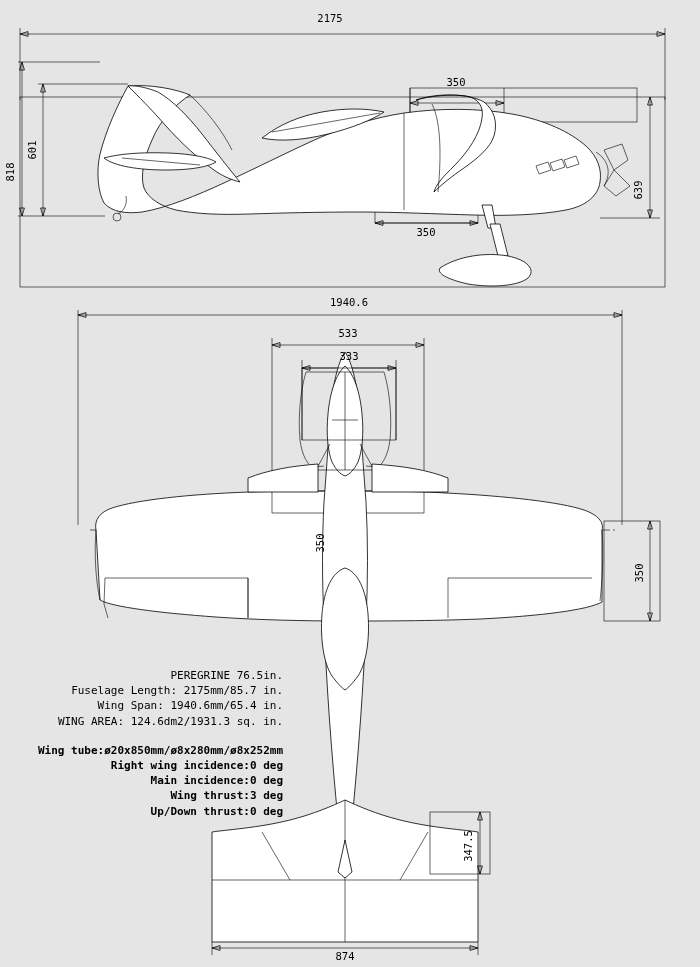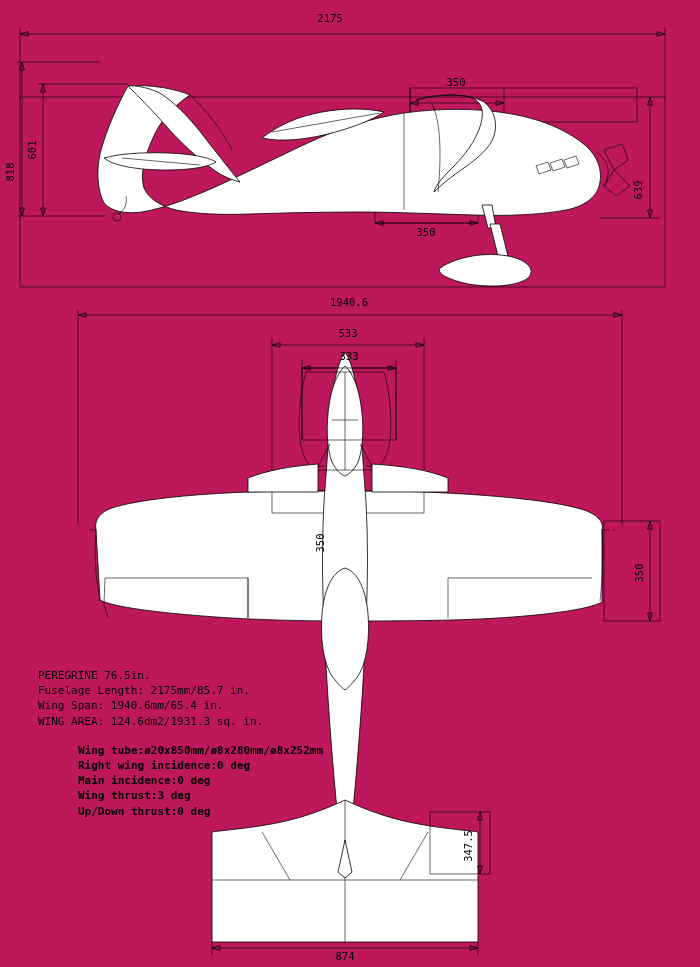--- a/index.html
+++ b/index.html
@@ -7,21 +7,21 @@
     padding: 0;
     background: #ffffff;
   }
   body {
     font-family: "DejaVu Sans Mono", monospace;
   }
   #sheet {
     position: relative;
     width: 700px;
     height: 967px;
-    background: #be185d;
+    background: #e5e5e5;
     overflow: hidden;
   }
   svg.drawing {
     position: absolute;
     left: 0;
     top: 0;
     width: 700px;
     height: 967px;
   }
   .ln {
@@ -61,24 +61,24 @@
     top: 668px;
     font-family: "DejaVu Sans Mono", monospace;
     font-size: 11px;
     line-height: 15.2px;
     color: #000000;
     white-space: nowrap;
   }
   .notes .blk2 {
     margin-top: 14px;
     font-weight: bold;
-    margin-left: 40px;
   }
   .notes .row {
     display: block;
+    text-align: right;
   }
   .vtext {
     font-family: "DejaVu Sans Mono", monospace;
     font-size: 10.5px;
     fill: #000000;
   }
 </style>
 </head>
 <body>
 

